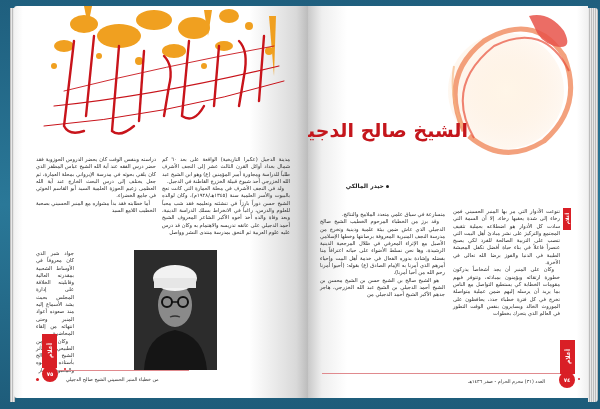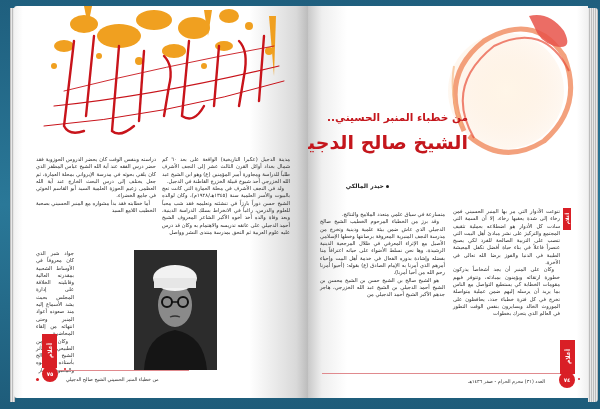--- a/index.html
+++ b/index.html
@@ -163,21 +163,20 @@
         </radialGradient>
       </defs>
       <circle cx="82" cy="85" r="58" fill="url(#glow)"></circle>
       <path d="M40 125 Q15 70 60 35 Q110 5 140 50 Q160 100 120 135 Q80 160 45 130" fill="none" stroke="#f08a5d" stroke-width="5" opacity="0.8"></path>
       <path d="M50 132 Q20 80 70 40 Q120 15 145 65" fill="none" stroke="#e8503a" stroke-width="2" opacity="0.7"></path>
       <path d="M105 10 Q125 5 140 25 Q150 45 130 40 Q115 35 110 20 Z" fill="#e8534a" opacity="0.85"></path>
       <path d="M30 60 Q25 90 38 120" fill="none" stroke="#f5b27a" stroke-width="2" opacity="0.6"></path>
     </svg>
 
     <div class="art-title-wrap">
-      <div class="supertitle">من خطباء المنبر الحسيني..</div>
       <div class="main-title">الشيخ صالح الدجيلي</div>
     </div>
 
     <div class="author">
       <span class="author-bullet"></span>
       <span>حيدر المالكي</span>
     </div>
 
     <div class="col" style="left:12px; top:205px; width:125px;">
       <p>متسارعة في سياق علمي متعدد الملامح والنتائج.</p>

